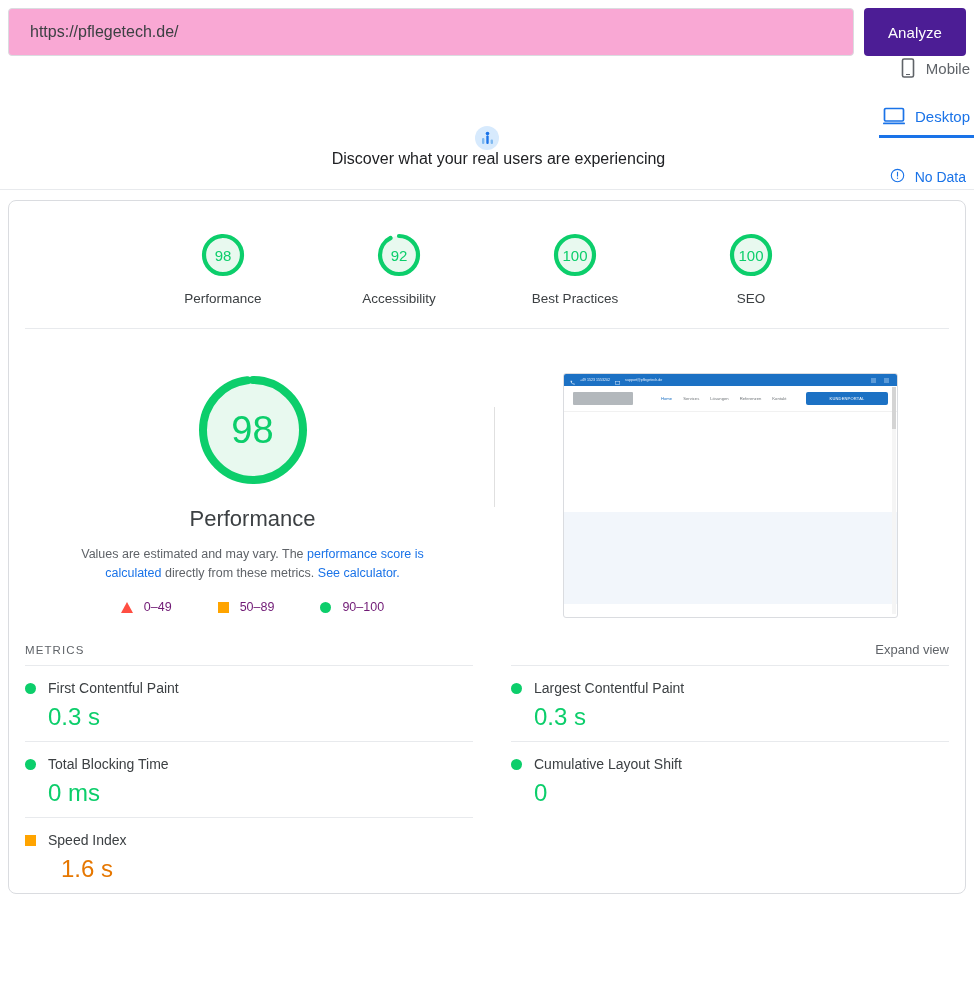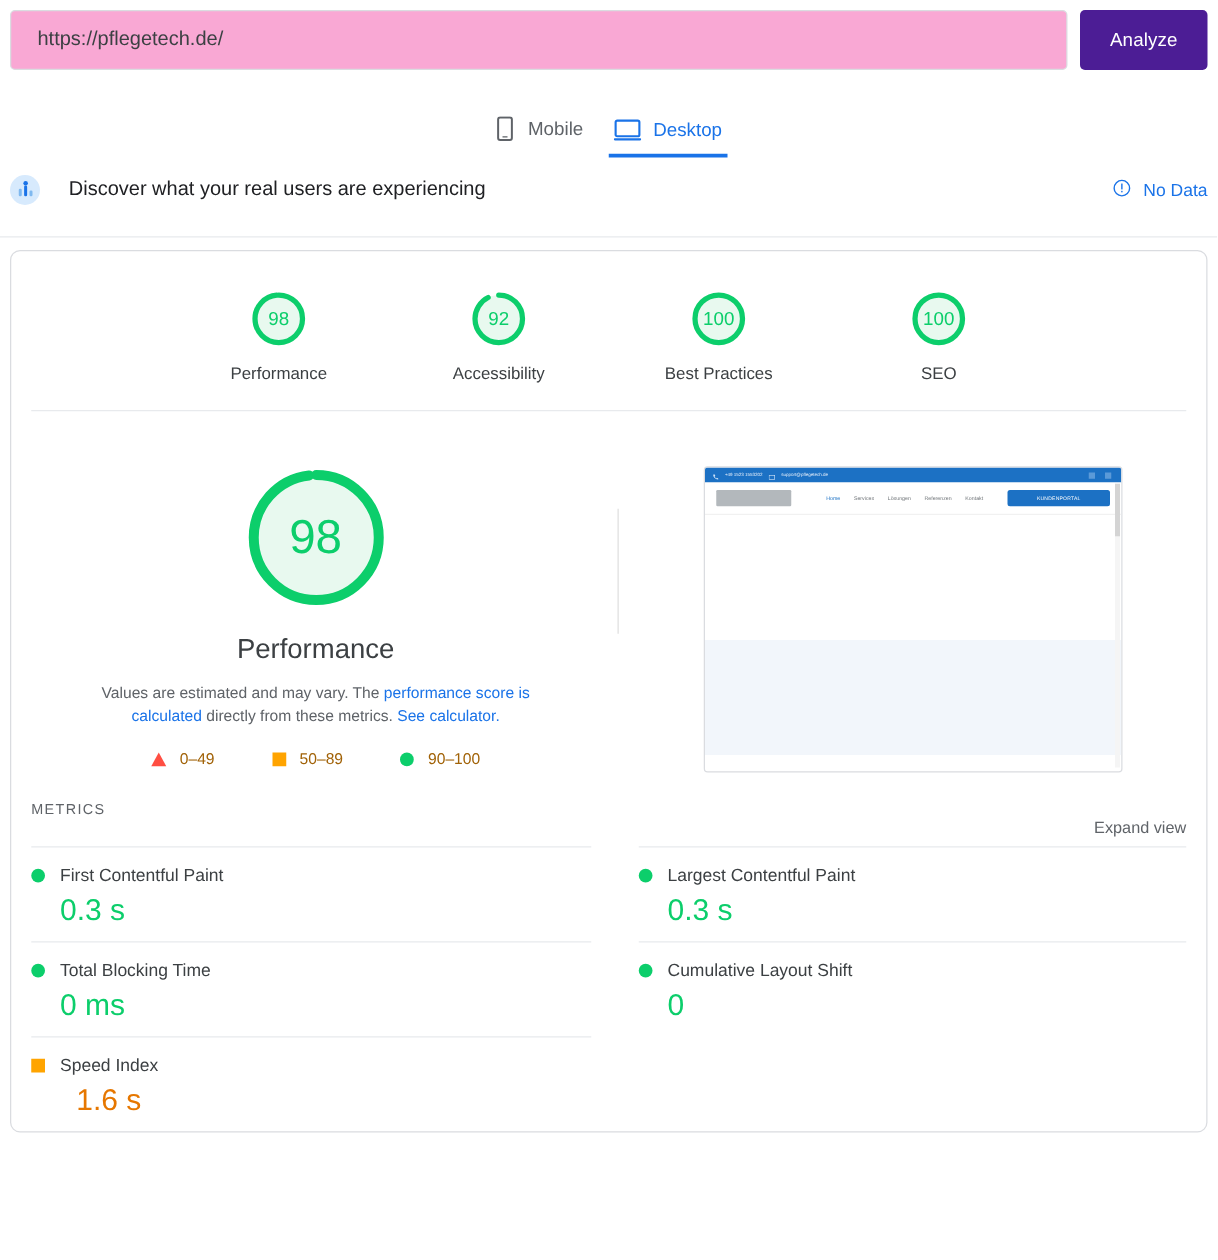--- a/index.html
+++ b/index.html
@@ -51,20 +51,21 @@
   }
 
   
   .tabs {
     display: flex;
     justify-content: center;
     align-items: flex-end;
     gap: 16px;
     height: 56px;
     margin-top: 6px;
+    flex-direction: column;
   }
   .tab {
     display: flex;
     align-items: center;
     gap: 10px;
     padding: 0 4px 10px 4px;
     font-size: 15px;
     color: #5f6368;
     cursor: pointer;
     position: relative;
@@ -73,20 +74,21 @@
   .tab.active { color: #1a73e8; border-bottom-color: #1a73e8; }
   .tab svg { display: block; }
 
   
   .section-row {
     display: flex;
     align-items: center;
     padding: 0 8px 12px 8px;
     height: 64px;
     position: relative;
+    flex-direction: column;
   }
   .section-row.bordered { border-bottom: 1px solid #e8eaed; }
   .sec-icon {
     width: 24px; height: 24px;
     border-radius: 50%;
     flex: 0 0 24px;
     display: flex; align-items: center; justify-content: center;
     position: relative;
   }
   .sec-icon.users { background: #d7eafd; }
@@ -184,21 +186,21 @@
     max-width: 400px;
   }
   .hero-note a { color: #1a73e8; text-decoration: none; }
 
   .legend {
     display: flex;
     justify-content: center;
     gap: 46px;
     margin-top: 17px;
     font-size: 12.5px;
-    color: #a16207;
+    color: #701a75;
   }
   .legend-item { display: flex; align-items: center; gap: 11px; }
   .lg-tri {
     width: 0; height: 0;
     border-left: 6px solid transparent;
     border-right: 6px solid transparent;
     border-bottom: 11px solid #ff4e42;
   }
   .lg-sq { width: 11px; height: 11px; background: #ffa400; }
   .lg-cir { width: 11px; height: 11px; border-radius: 50%; background: #0cce6b; }
@@ -264,22 +266,22 @@
     background: #f5f5f5;
   }
   .thumb-scroll i {
     display: block; width: 4px; height: 42px;
     background: #d4d4d4;
   }
 
   
   .metrics-head {
     display: flex;
+    align-items: center;
     padding: 18px 16px 8px 16px;
-    flex-direction: column;
   }
   .metrics-title {
     font-size: 11.5px;
     letter-spacing: 1.1px;
     color: #5f6368;
   }
   .expand-view {
     margin-left: auto;
     font-size: 13px;
     color: #5f6368;

